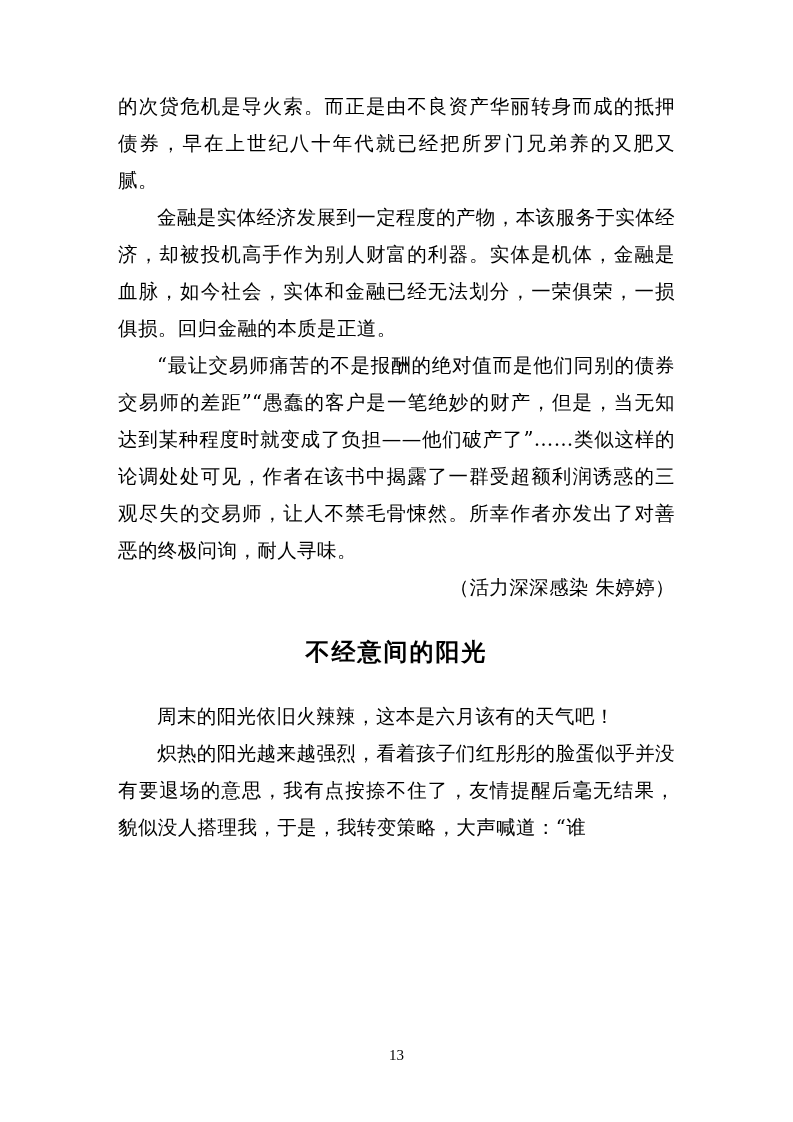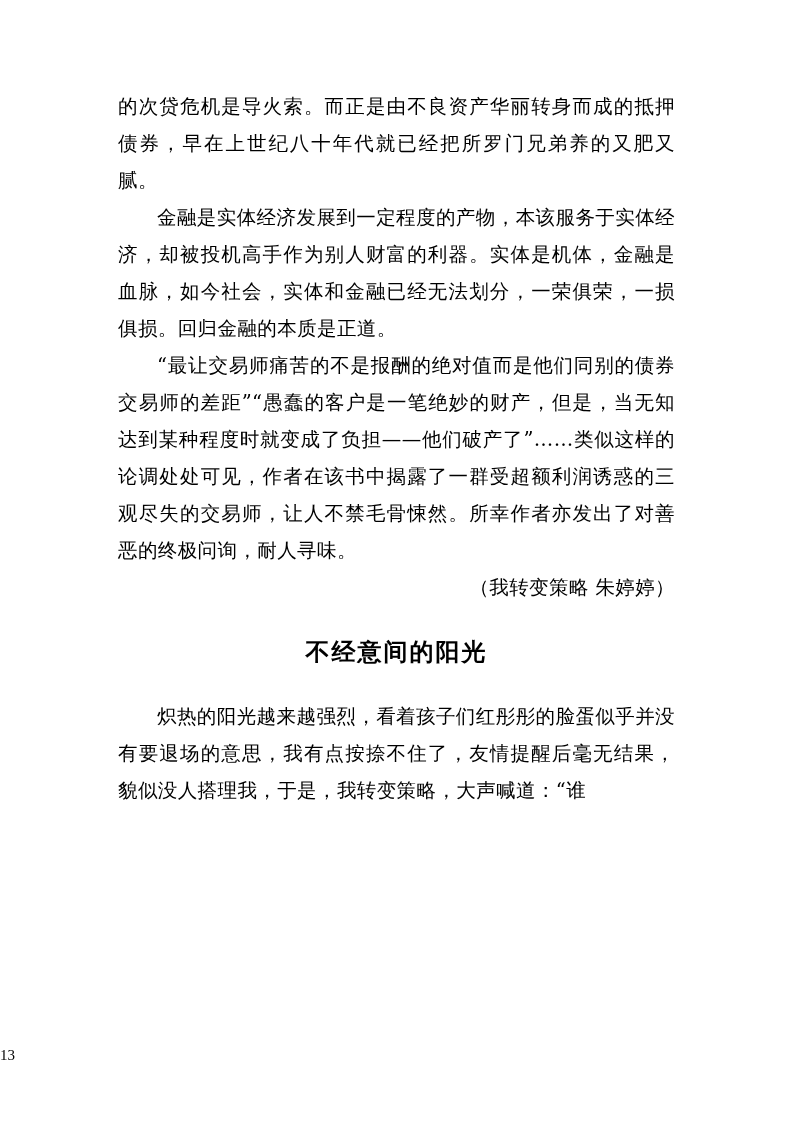--- a/index.html
+++ b/index.html
@@ -47,38 +47,39 @@
     text-align: center;
     letter-spacing: 2px;
     margin: 30px 0 30px 0;
     font-family: Liberation Mono, monospace;
   }
   .page-number {
     position: absolute;
     left: 0;
     right: 0;
     bottom: 58px;
-    text-align: left;
+    text-align: center;
     font-size: 15px;
     font-family: "Liberation Serif", serif;
   }
 </style>
 </head>
 <body>
 
 <div class="page">
 
   <div class="body-text">
     <p class="para">的次贷危机是导火索。而正是由不良资产华丽转身而成的抵押债券，早在上世纪八十年代就已经把所罗门兄弟养的又肥又腻。</p>
     <p class="para indent">金融是实体经济发展到一定程度的产物，本该服务于实体经济，却被投机高手作为别人财富的利器。实体是机体，金融是血脉，如今社会，实体和金融已经无法划分，一荣俱荣，一损俱损。回归金融的本质是正道。</p>
     <p class="para indent">“最让交易师痛苦的不是报酬的绝对值而是他们同别的债券交易师的差距”“愚蠢的客户是一笔绝妙的财产，但是，当无知达到某种程度时就变成了负担——他们破产了”……类似这样的论调处处可见，作者在该书中揭露了一群受超额利润诱惑的三观尽失的交易师，让人不禁毛骨悚然。所幸作者亦发出了对善恶的终极问询，耐人寻味。</p>
-    <p class="para right">（我转变策略 朱婷婷）</p>
+    <p class="para right">（活力深深感染 朱婷婷）</p>
   </div>
 
   <h2 class="article-title">不经意间的阳光</h2>
 
   <div class="body-text">
+    <p class="para indent">周末的阳光依旧火辣辣，这本是六月该有的天气吧！</p>
     <p class="para indent">炽热的阳光越来越强烈，看着孩子们红彤彤的脸蛋似乎并没有要退场的意思，我有点按捺不住了，友情提醒后毫无结果，貌似没人搭理我，于是，我转变策略，大声喊道：“谁</p>
   </div>
 
 </div>
 
 <div class="page-number">13</div>
 
 </body></html>

